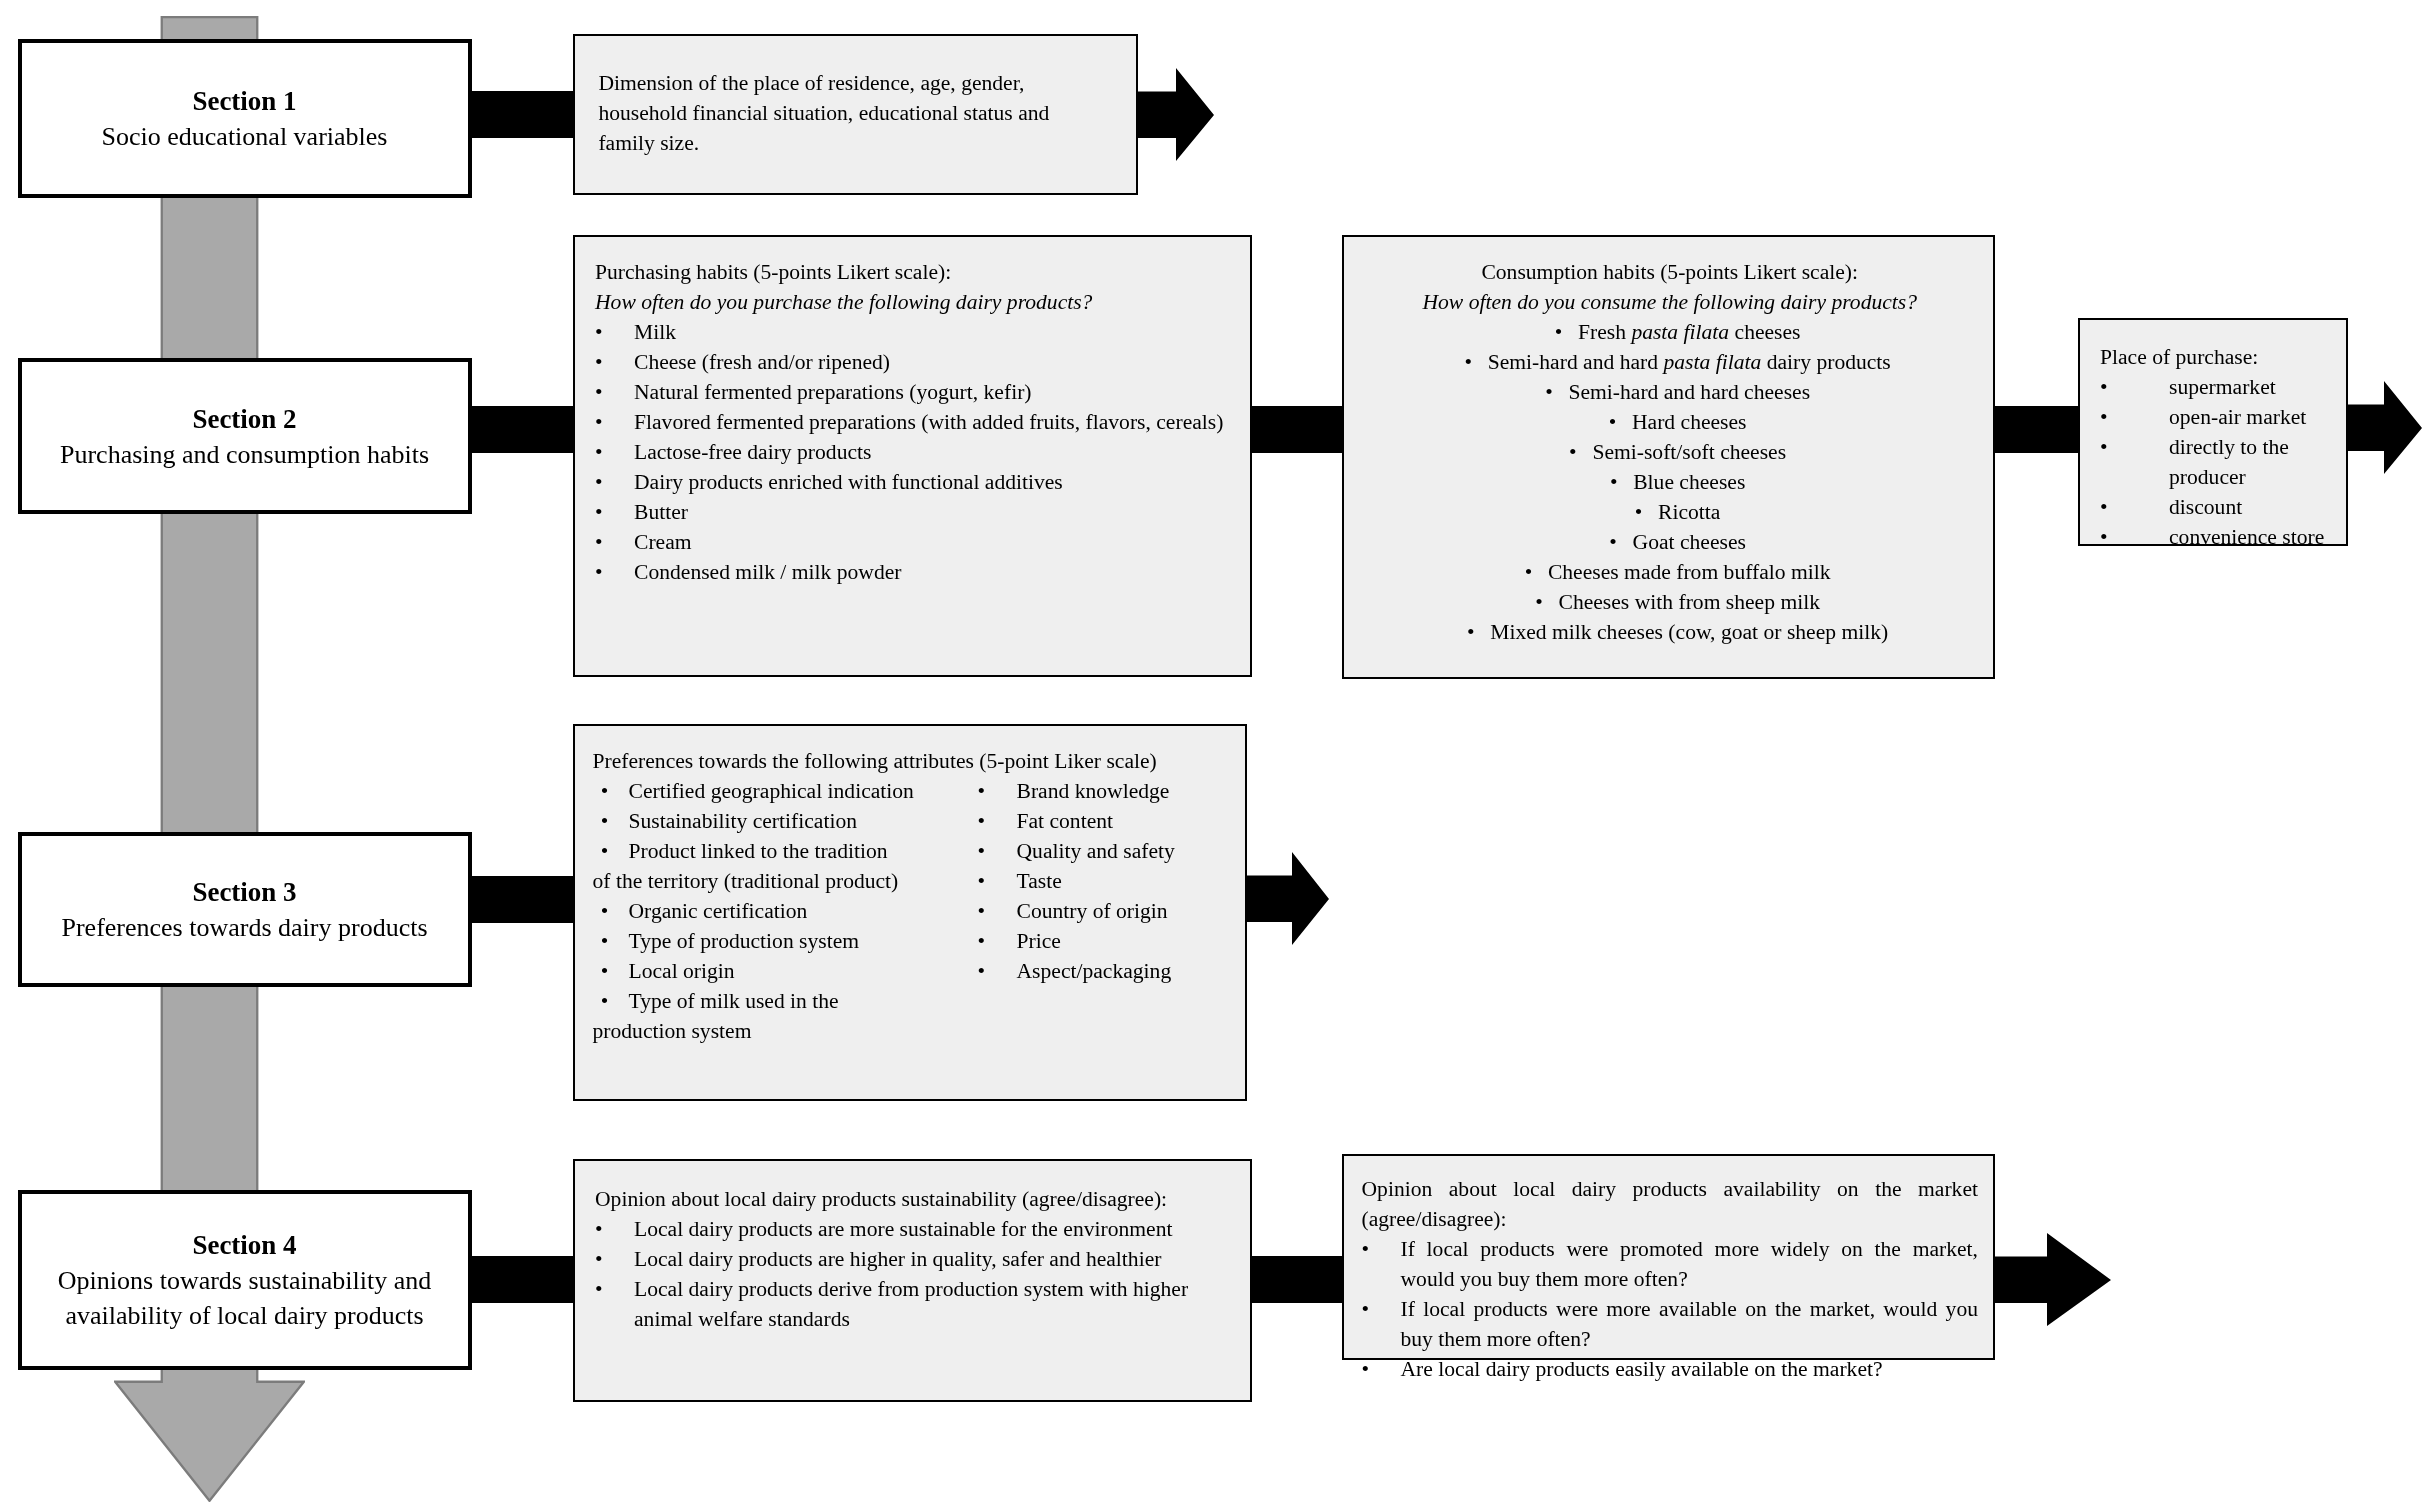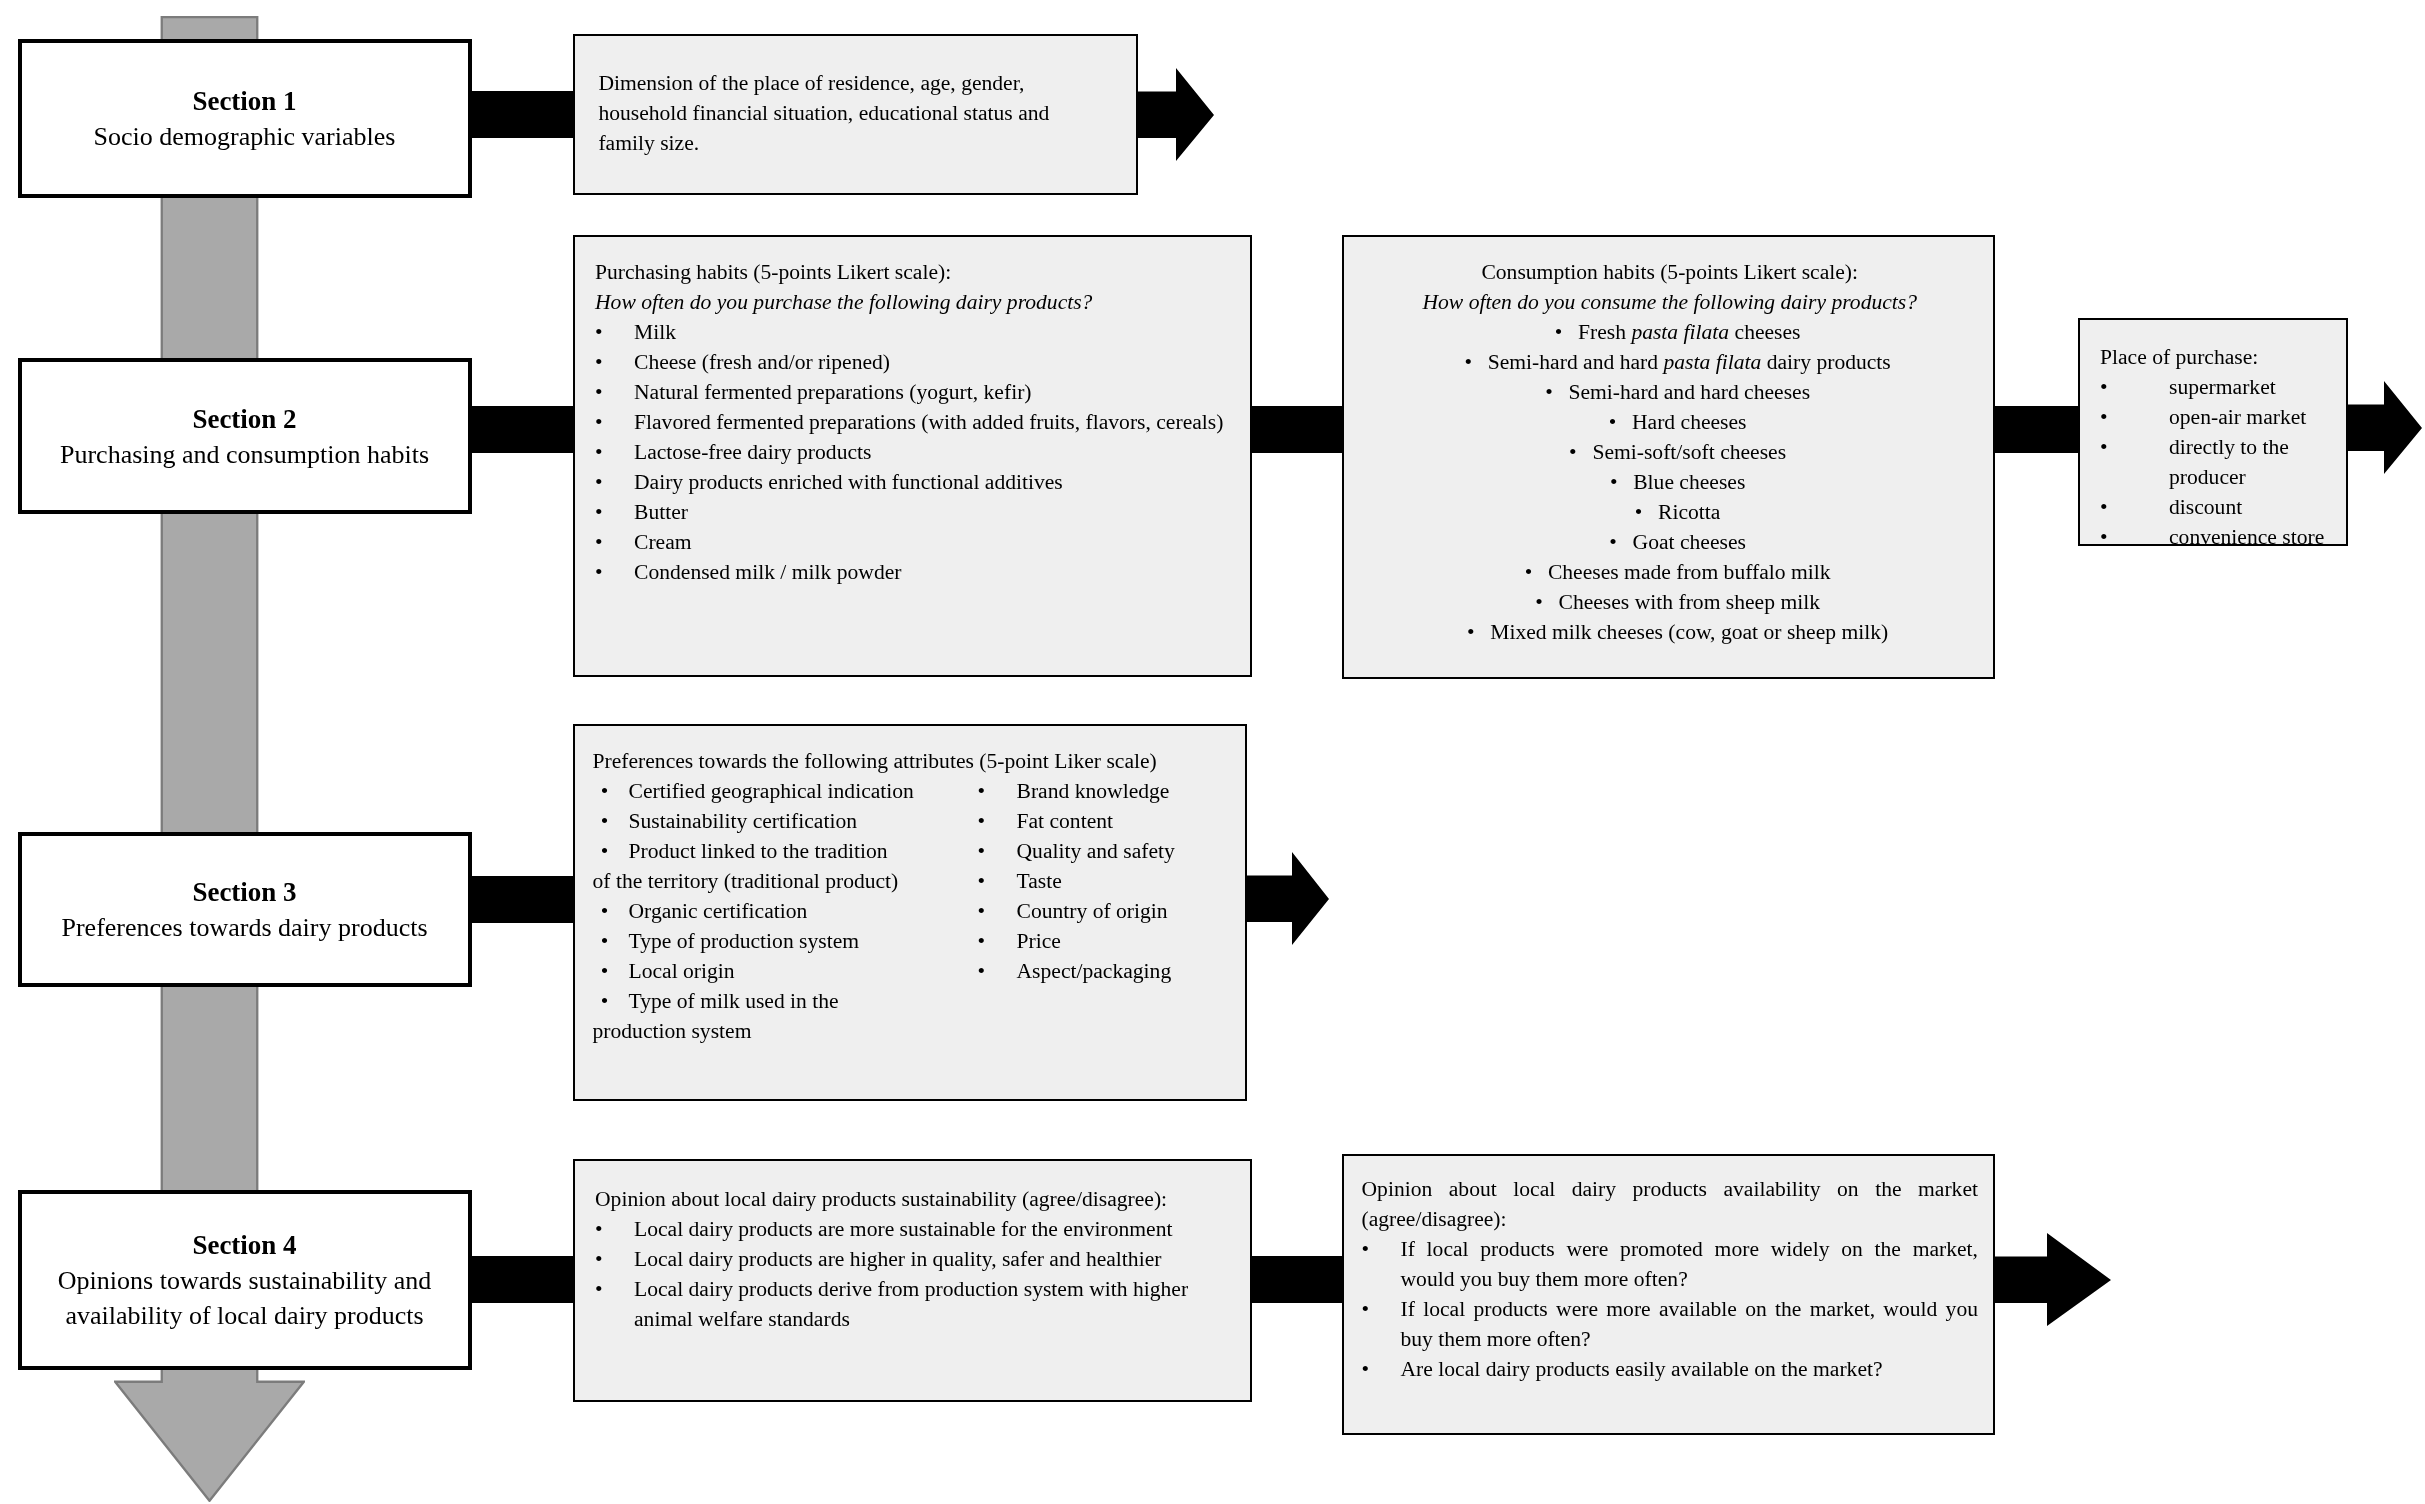--- a/index.html
+++ b/index.html
@@ -66,21 +66,21 @@
   <div class="conn" style="left:471px; top:1256px; width:104px;"></div>
   <div class="conn" style="left:1250px;top:1256px; width:92px;"></div>
 
   <div class="harrow a1" style="left:1137px; top:68px;  width:77px;"></div>
   <div class="harrow a2" style="left:2347px; top:381px;  width:75px;"></div>
   <div class="harrow a3" style="left:1246px; top:852px; width:83px;"></div>
   <div class="harrow a4" style="left:1993px; top:1233px; width:118px;"></div>
 
   <div class="secbox" style="top:39px; height:159px;">
     <div class="sec-title">Section 1</div>
-    <div class="sec-sub">Socio demographic variables</div>
+    <div class="sec-sub">Socio educational variables</div>
   </div>
   <div class="secbox" style="top:358px; height:156px;">
     <div class="sec-title">Section 2</div>
     <div class="sec-sub">Purchasing and consumption habits</div>
   </div>
   <div class="secbox" style="top:832px; height:155px;">
     <div class="sec-title">Section 3</div>
     <div class="sec-sub">Preferences towards dairy products</div>
   </div>
   <div class="secbox" style="top:1190px; height:180px;">
@@ -163,21 +163,21 @@
 
   <div class="cbox" style="left:573px; top:1159px; width:679px; height:243px; padding:23.4px 15px 0 20px;">
     <div class="hdr">Opinion about local dairy products sustainability (agree/disagree):</div>
     <ul class="hang">
         <li><span class="b">•</span><span class="t">Local dairy products are more sustainable for the environment</span></li>
         <li><span class="b">•</span><span class="t">Local dairy products are higher in quality, safer and healthier</span></li>
         <li><span class="b">•</span><span class="t">Local dairy products derive from production system with higher animal welfare standards</span></li>
       </ul>
   </div>
 
-  <div class="cbox just" style="left:1342px; top:1154px; width:653px; height:281px; padding:17.5px 15px 0 17.5px;">
+  <div class="cbox just" style="left:1342px; top:1154px; width:653px; height:206px; padding:17.5px 15px 0 17.5px;">
     <div class="hdr">Opinion about local dairy products availability on the market (agree/disagree):</div>
     <ul class="hang just">
         <li><span class="b">•</span><span class="t">If local products were promoted more widely on the market, would you buy them more often?</span></li>
         <li><span class="b">•</span><span class="t">If local products were more available on the market, would you buy them more often?</span></li>
         <li><span class="b">•</span><span class="t">Are local dairy products easily available on the market?</span></li>
       </ul>
   </div>
 
 </div>
 

